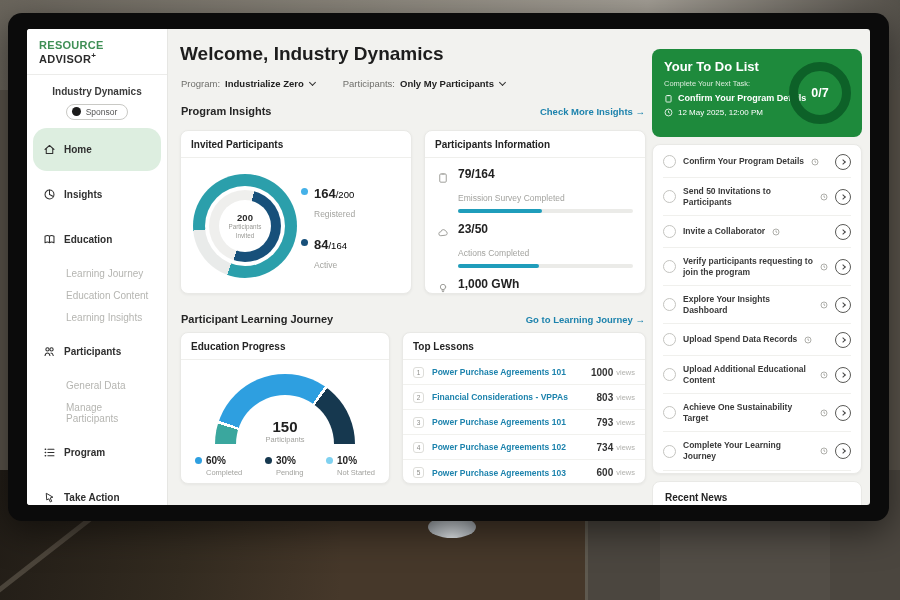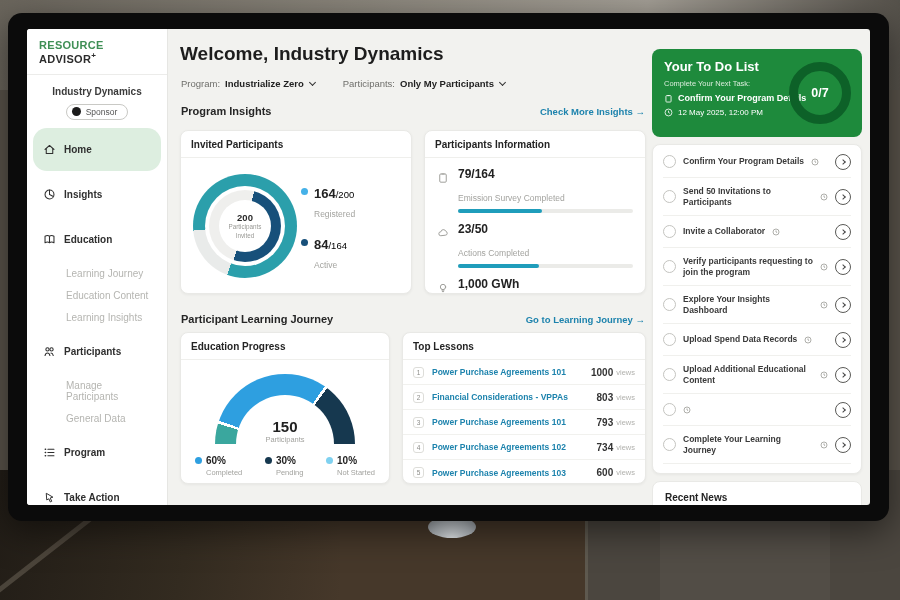--- a/index.html
+++ b/index.html
@@ -194,22 +194,22 @@
          <span style="display:flex">
               <svg viewBox="0 0 16 16" fill="none" stroke="currentColor" stroke-width="1.3" stroke-linecap="round">
                 <circle cx="5.5" cy="5.5" r="2"></circle>
                 <circle cx="10.5" cy="5.5" r="2"></circle>
                 <path d="M2.5 13c.4-2 1.6-3.2 3-3.2s2.6 1.2 3 3.2"></path>
                 <path d="M9.8 9.9c1.3.1 2.4 1.2 2.8 3.1"></path>
               </svg>
             </span>
          <span>Participants</span>
           </div>
+          <div class="nav-sub">General Data</div>
           <div class="nav-sub">Manage Participants</div>
-          <div class="nav-sub">General Data</div>
           <div class="nav-item">
          <span style="display:flex">
               <svg viewBox="0 0 16 16" fill="none" stroke="currentColor" stroke-width="1.3" stroke-linecap="round">
                 <path d="M6 4h7.5M6 8h7.5M6 12h7.5"></path>
                 <path d="M2.8 4h.4M2.8 8h.4M2.8 12h.4" stroke-width="1.8"></path>
               </svg>
             </span>
          <span>Program</span>
           </div>
           <div class="nav-item">
@@ -497,20 +497,21 @@
                   <circle cx="6" cy="6" r="4.5"></circle>
                   <path d="M6 3.7V6l1.7.9"></path>
                 </svg>
               </span>
        <span class="t-go">
                 <span class="chev chev-right"></span>
               </span>
             </div>
             <div class="t-item">
        <span class="t-check"></span>
+       <span class="t-label">Achieve One Sustainability Target</span>
        <span class="t-clock">
                 <svg viewBox="0 0 12 12" fill="none" stroke="currentColor" stroke-width="1.2">
                   <circle cx="6" cy="6" r="4.5"></circle>
                   <path d="M6 3.7V6l1.7.9"></path>
                 </svg>
               </span>
        <span class="t-go">
                 <span class="chev chev-right"></span>
               </span>
             </div>

